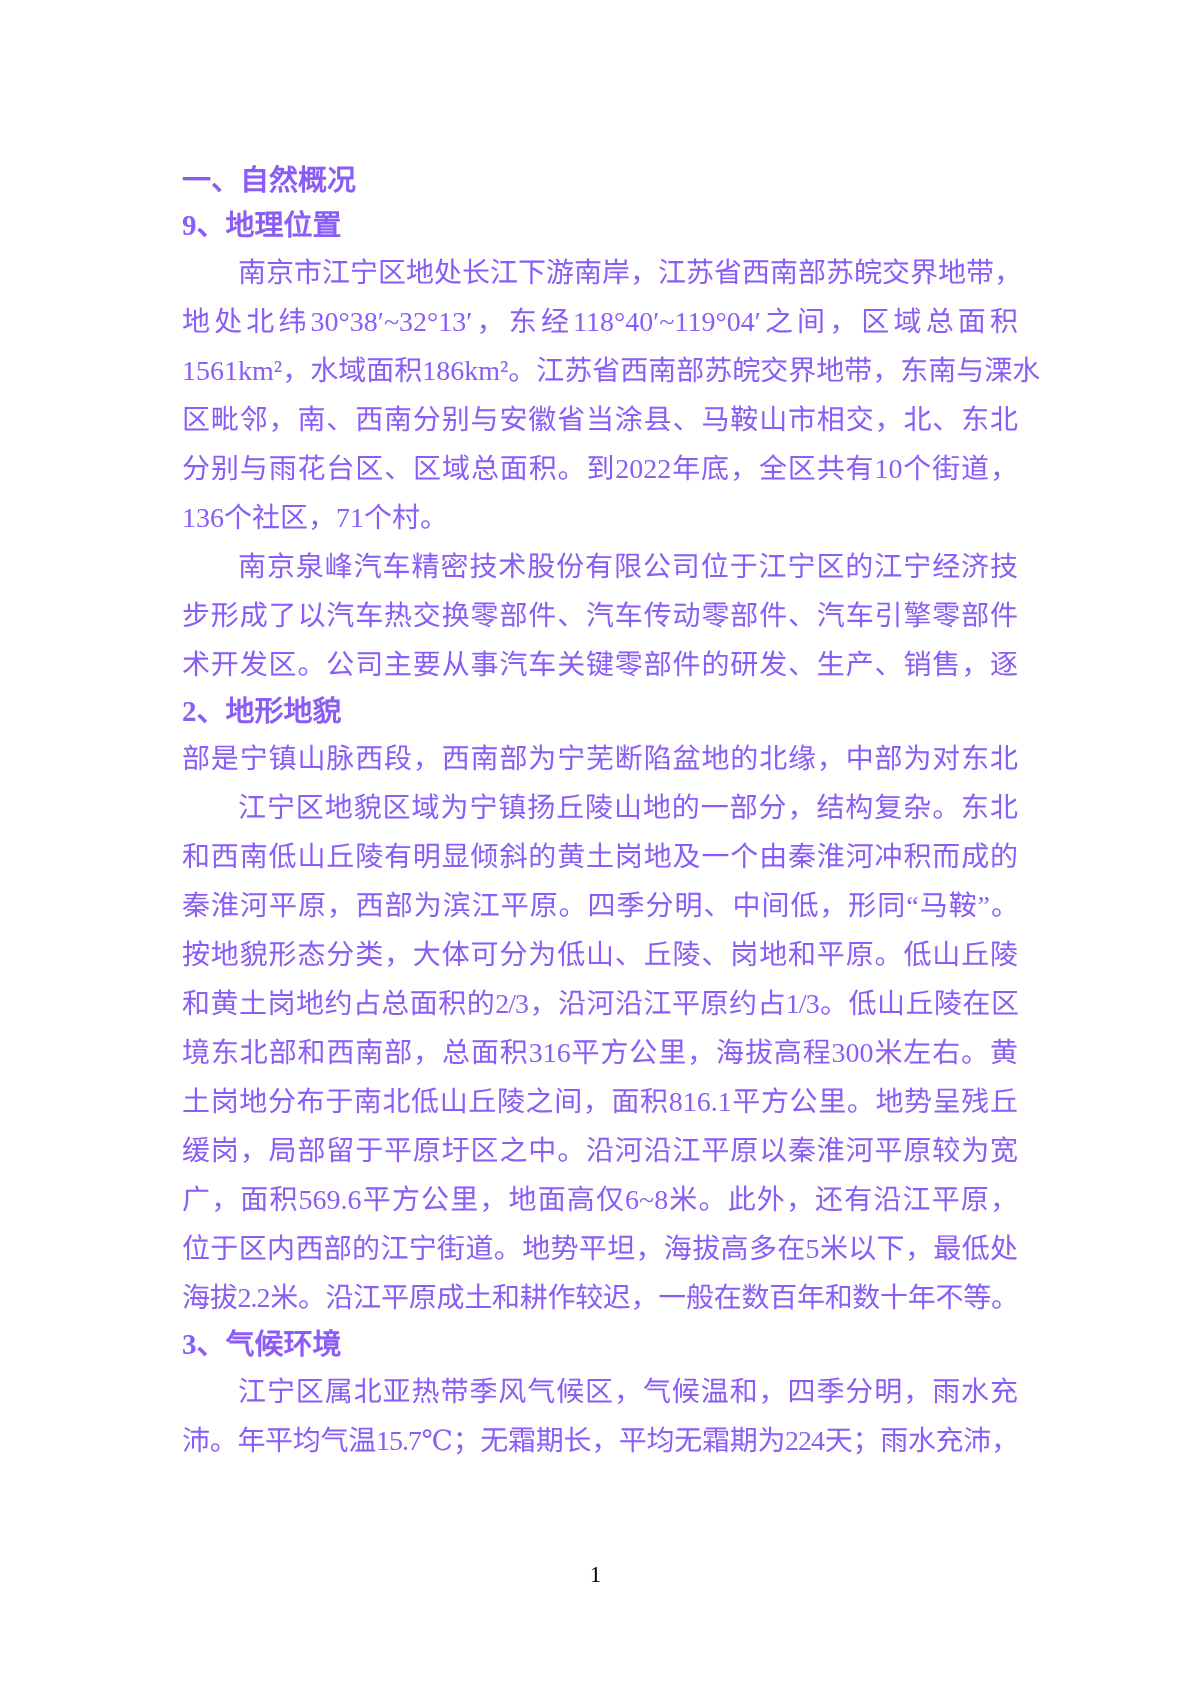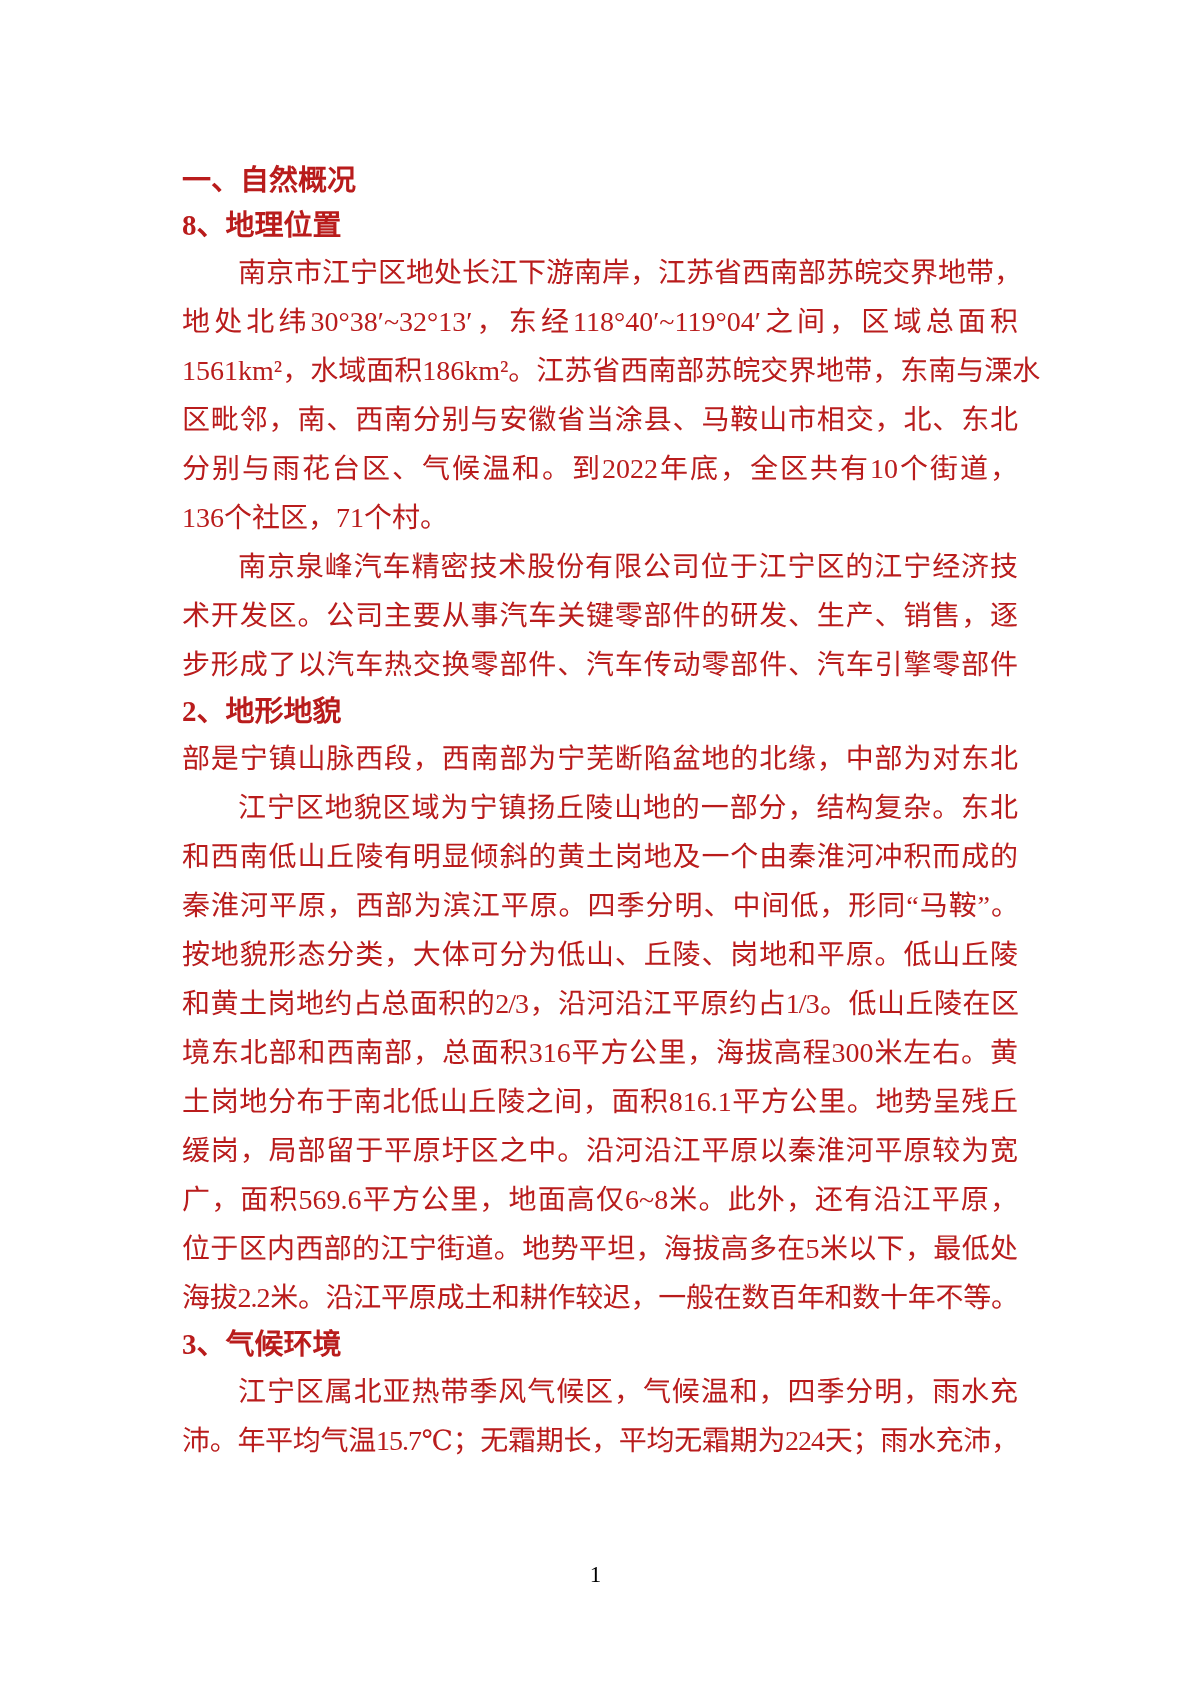--- a/index.html
+++ b/index.html
@@ -20,21 +20,21 @@
     left: 182px;
     top: 158px;
     width: 836px;
   }
   .line {
     font-family: "Liberation Serif", "DejaVu Serif", serif;
     font-size: 28px;
     line-height: 49px;
     height: 49px;
     white-space: nowrap;
-    color: #b91c1c;
+    color: #8b5cf6;
   }
   .h1, .h2 {
     font-weight: 700;
     font-size: 29px;
     line-height: 45px;
     height: 45px;
   }
   .indent {
     text-indent: 56px;
   }
@@ -57,30 +57,30 @@
     line-height: 30px;
     color: #000000;
   }
 </style>
 </head>
 <body>
 
 <div class="page">
   <div class="doc-body">
       <div class="line h1">一、自然概况</div>
-      <div class="line h2">8、地理位置</div>
+      <div class="line h2">9、地理位置</div>
       <div class="line body indent justify">南京市江宁区地处长江下游南岸，江苏省西南部苏皖交界地带，</div>
       <div class="line body justify">地处北纬30°38′~32°13′，东经118°40′~119°04′之间，区域总面积</div>
       <div class="line body justify">1561km²，水域面积186km²。江苏省西南部苏皖交界地带，东南与溧水</div>
       <div class="line body justify">区毗邻，南、西南分别与安徽省当涂县、马鞍山市相交，北、东北</div>
-      <div class="line body justify">分别与雨花台区、气候温和。到2022年底，全区共有10个街道，</div>
+      <div class="line body justify">分别与雨花台区、区域总面积。到2022年底，全区共有10个街道，</div>
       <div class="line body">136个社区，71个村。</div>
       <div class="line body indent justify">南京泉峰汽车精密技术股份有限公司位于江宁区的江宁经济技</div>
+      <div class="line body justify">步形成了以汽车热交换零部件、汽车传动零部件、汽车引擎零部件</div>
       <div class="line body justify">术开发区。公司主要从事汽车关键零部件的研发、生产、销售，逐</div>
-      <div class="line body justify">步形成了以汽车热交换零部件、汽车传动零部件、汽车引擎零部件</div>
       <div class="line h2">2、地形地貌</div>
       <div class="line body justify">部是宁镇山脉西段，西南部为宁芜断陷盆地的北缘，中部为对东北</div>
       <div class="line body indent justify">江宁区地貌区域为宁镇扬丘陵山地的一部分，结构复杂。东北</div>
       <div class="line body justify">和西南低山丘陵有明显倾斜的黄土岗地及一个由秦淮河冲积而成的</div>
       <div class="line body justify tight">秦淮河平原，西部为滨江平原。四季分明、中间低，形同“马鞍”。</div>
       <div class="line body justify">按地貌形态分类，大体可分为低山、丘陵、岗地和平原。低山丘陵</div>
       <div class="line body justify tight">和黄土岗地约占总面积的2/3，沿河沿江平原约占1/3。低山丘陵在区</div>
       <div class="line body justify">境东北部和西南部，总面积316平方公里，海拔高程300米左右。黄</div>
       <div class="line body justify">土岗地分布于南北低山丘陵之间，面积816.1平方公里。地势呈残丘</div>
       <div class="line body justify">缓岗，局部留于平原圩区之中。沿河沿江平原以秦淮河平原较为宽</div>

